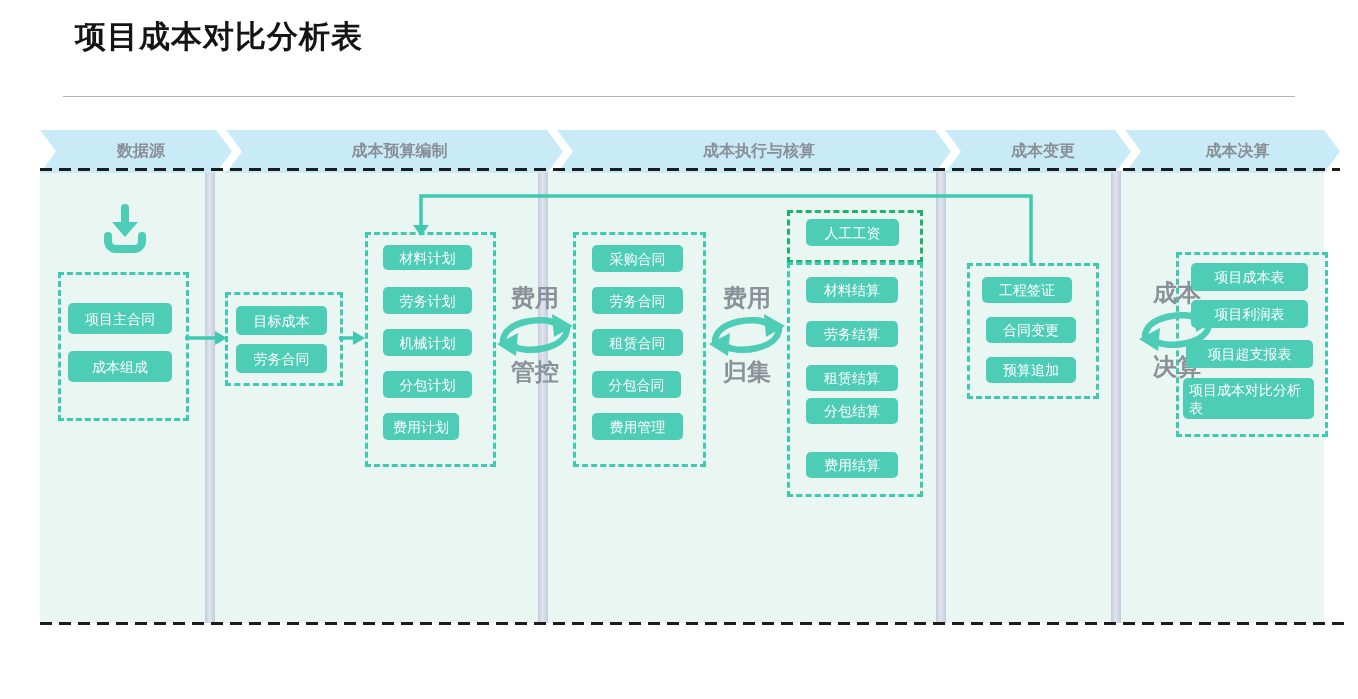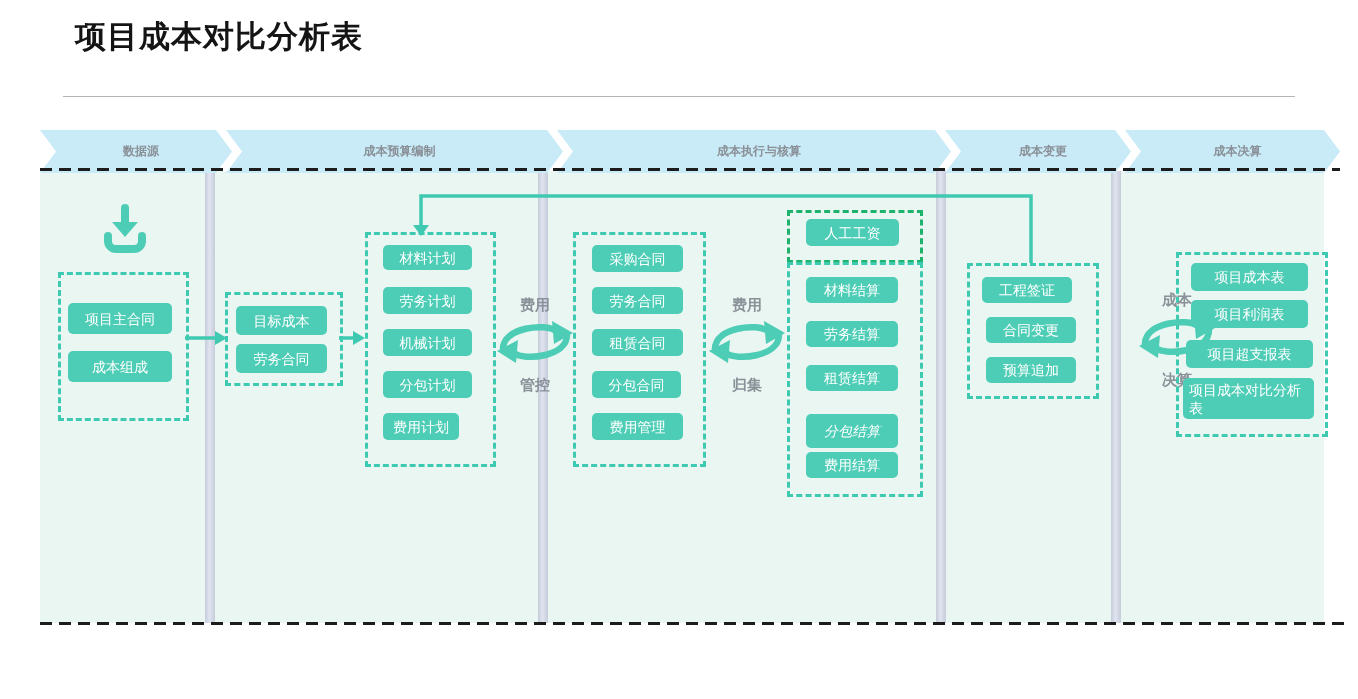--- a/index.html
+++ b/index.html
@@ -7,42 +7,42 @@
   #stage{position:relative;width:1358px;height:699px;overflow:hidden;background:#ffffff;}
 
   .page-title{position:absolute;left:75px;top:16px;font-size:31px;font-weight:800;color:#141414;letter-spacing:1px;}
   .title-rule{position:absolute;left:63px;top:96px;width:1232px;height:1px;background:#b3b3b3;}
 
   
   .chev{position:absolute;top:130px;height:43px;background:#c9eaf7;
         display:flex;align-items:center;justify-content:center;
         clip-path:polygon(0 0,calc(100% - 16px) 0,100% 50%,calc(100% - 16px) 100%,0 100%,16px 50%);
         z-index:4;}
-  .chev span{font-size:12px;font-weight:700;color:#898f96;padding-left:10px;}
+  .chev span{font-size:16px;font-weight:700;color:#898f96;padding-left:10px;}
 
   
   .dash-h{position:absolute;height:3px;z-index:6;
           background:repeating-linear-gradient(90deg,#1c1c1c 0 12px,transparent 12px 19px);}
 
   .content-bg{position:absolute;left:40px;top:171px;width:1284px;height:452px;background:#eaf6f1;z-index:1;}
   .divider{position:absolute;top:171px;width:10px;height:452px;z-index:2;
            background:linear-gradient(90deg,#c6cbdb,#e0e4ef 45%,#c6cbdb);}
 
   
   .dotted{position:absolute;border:3px dashed #3ecab1;z-index:3;}
   .dotted.green{border-color:#1db36d;}
 
   
   .btn{position:absolute;background:#4ecdb6;color:#ffffff;border-radius:5px;z-index:4;
        display:flex;align-items:center;justify-content:center;text-align:left;
        font-size:14px;line-height:18px;}
 
   
   .cycle{position:absolute;width:82px;text-align:center;z-index:4;}
-  .cycle .lbl{font-size:15px;font-weight:800;color:#8a9199;line-height:24px;margin-top:7px;}
+  .cycle .lbl{font-size:24px;font-weight:800;color:#8a9199;line-height:24px;}
   .cycle svg{display:block;margin:1px auto;}
 
   svg.overlay{position:absolute;left:0;top:0;z-index:3;pointer-events:none;}
   .dl-icon{position:absolute;left:101px;top:203px;z-index:4;}
 </style>
 </head>
 <body>
 
 <div id="stage">
 
@@ -145,21 +145,21 @@
     <div class="lbl">归集</div>
   </div>
 
   <div class="dotted green" style="left:787px;top:210px;width:130px;height:47px;"></div>
   <div class="btn" style="left:806px;top:219px;width:93px;height:27px;">人工工资</div>
 
   <div class="dotted" style="left:787px;top:262px;width:130px;height:229px;"></div>
   <div class="btn" style="left:806px;top:277px;width:92px;height:26px;">材料结算</div>
   <div class="btn" style="left:806px;top:321px;width:92px;height:26px;">劳务结算</div>
   <div class="btn" style="left:806px;top:365px;width:92px;height:26px;">租赁结算</div>
-  <div class="btn" style="left:806px;top:414px;width:92px;height:34px;font-style:italic;">分包结算</div>
+  <div class="btn" style="left:806px;top:398px;width:92px;height:26px;">分包结算</div>
   <div class="btn" style="left:806px;top:452px;width:92px;height:26px;">费用结算</div>
 
   <div class="dotted" style="left:967px;top:263px;width:126px;height:130px;"></div>
   <div class="btn" style="left:982px;top:277px;width:90px;height:26px;">工程签证</div>
   <div class="btn" style="left:986px;top:317px;width:90px;height:26px;">合同变更</div>
   <div class="btn" style="left:986px;top:357px;width:90px;height:26px;">预算追加</div>
 
   <div class="cycle" style="left:1136px;top:281px;">
     <div class="lbl">成本</div>
     <svg width="82" height="48" viewBox="0 0 82 48">

